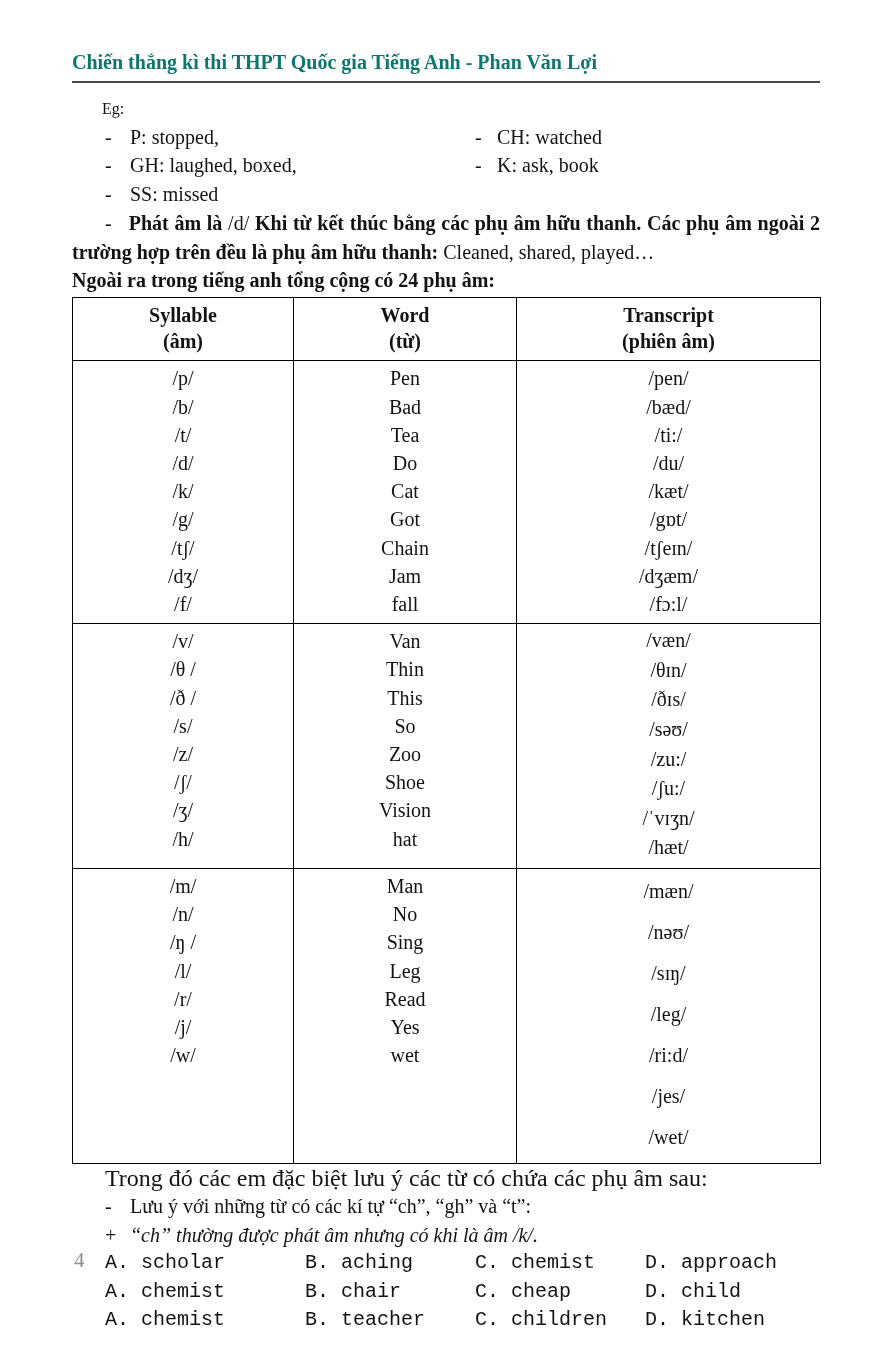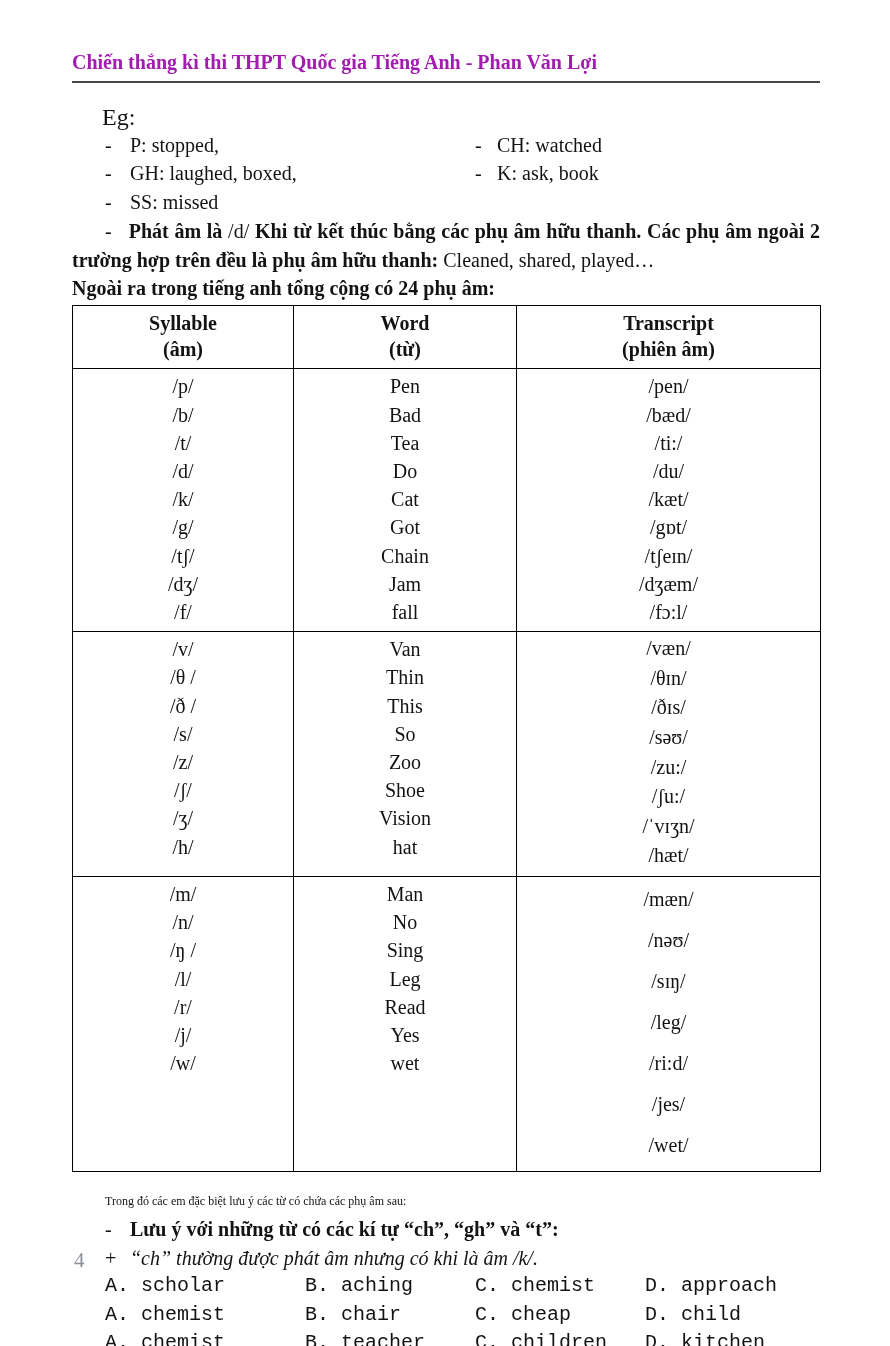--- a/index.html
+++ b/index.html
@@ -9,26 +9,26 @@
     font-family: "Liberation Serif", "DejaVu Serif", serif;
     color: #131313;
     overflow: hidden;
   }
   .page { position: relative; width: 890px; height: 1346px; background: #fff; }
   .content { padding: 50px 70px 0 72px; }
 
   
   .header-title {
     font-size: 20px; font-weight: 700; line-height: 24px;
-    color: #a21caf;
+    color: #0f766e;
   }
   .header-rule { border-bottom: 2px solid #474747; margin-top: 7px; }
 
   
-  .eg-label { margin-top: 20px; margin-left: 30px; font-size: 24px; line-height: 28px; }
+  .eg-label { margin-top: 12px; margin-left: 30px; font-size: 16px; line-height: 28px; }
   .eg-row { display: flex; margin-left: 33px; font-size: 20px; line-height: 28.4px; }
   .eg-col-left { width: 370px; display: flex; }
   .eg-col-right { display: flex; }
   .dash { display: inline-block; width: 25px; flex: 0 0 25px; }
   .eg-col-right .dash { width: 22px; flex-basis: 22px; }
 
   
   .note-para {
     font-size: 20px; line-height: 28.4px; text-align: justify;
     text-indent: 33px; margin-top: 1px;
@@ -48,23 +48,23 @@
   }
   table.consonants th {
     font-weight: 700; line-height: 25.5px; padding: 5px 16px 6px;
   }
   .pre { white-space: pre-line; }
   td.cells { line-height: 28.2px; padding: 3px 0 5px; }
   td.cells.t-drift2 { line-height: 29.6px; padding-top: 2px; }
   td.cells.t-drift3 { line-height: 41px; padding-top: 2px; }
 
   
-  .after-intro { margin-top: 15px; margin-left: 33px; font-size: 12px; line-height: 28.4px; }
+  .after-intro { margin-top: 0; margin-left: 33px; font-size: 24px; line-height: 28.4px; }
   .bullet-line { display: flex; margin-left: 33px; font-size: 20px; line-height: 28.4px; }
-  .bullet-line .txt-bold { font-weight: 700; }
+  .bullet-line .txt-bold { font-weight: 400; }
   .bullet-line .txt-italic { font-style: italic; text-align: right; }
 
   
   .opt-row { display: flex; margin-left: 33px; font-size: 20px; line-height: 28.4px; font-family: Liberation Mono, monospace; }
   .opt-a { width: 200px; }
   .opt-b { width: 170px; }
   .opt-c { width: 170px; }
   .opt-d { flex: 1; }
 
   

